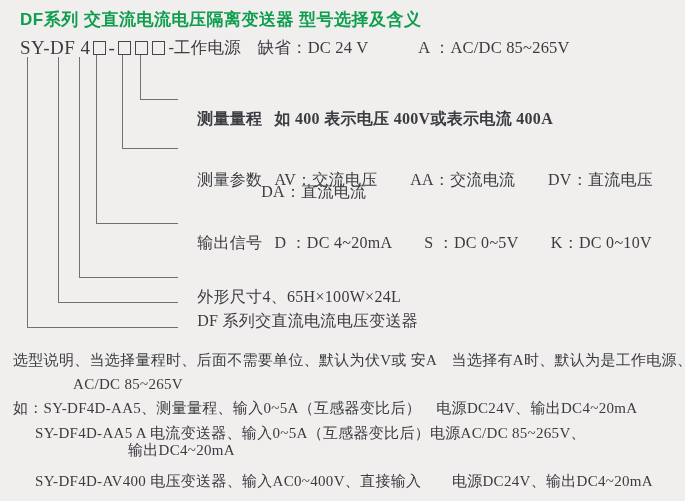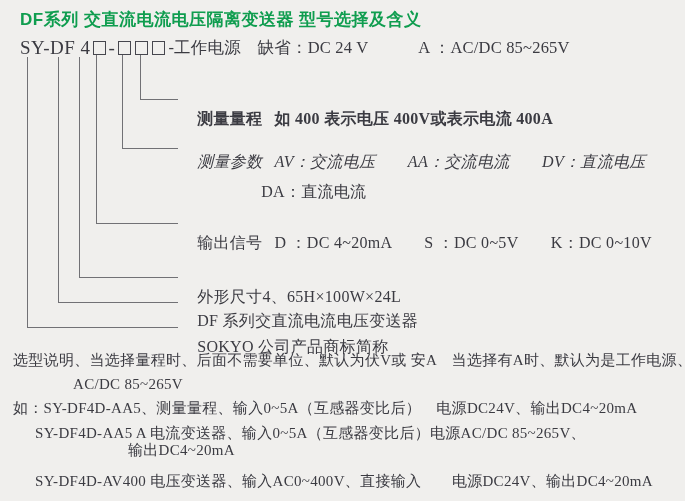--- a/index.html
+++ b/index.html
@@ -81,42 +81,39 @@
   <div class="hl" style="left:96px;top:223px;width:82px;"></div>
   <div class="vl" style="left:122px;top:55px;height:93px;"></div>
   <div class="hl" style="left:122px;top:148px;width:56px;"></div>
   <div class="vl" style="left:140px;top:55px;height:44px;"></div>
   <div class="hl" style="left:140px;top:99px;width:38px;"></div>
 
   <div class="row t" style="top:90px;font-weight:bold;">
     <span class="lbl">测量量程</span><span>如 400 表示电压 400V或表示电流 400A</span>
   </div>
 
-  <div class="row t" style="top:133px;font-style:italic;">
+  <div class="row t" style="top:151px;">
     <span class="lbl">测量参数</span><span>AV：交流电压　　AA：交流电流　　DV：直流电压</span>
   </div>
   <div class="row t" style="top:163px;left:244px;">
     <span>DA：直流电流</span>
   </div>
 
   <div class="row t" style="top:214px;">
     <span class="lbl">输出信号</span><span>D ：DC 4~20mA　　S ：DC 0~5V　　K：DC 0~10V</span>
   </div>
 
   <div class="row t" style="top:268px;">
     <span>外形尺寸4、65H×100W×24L</span>
   </div>
 
   <div class="row t" style="top:292px;">
     <span>DF 系列交直流电流电压变送器</span>
   </div>
 
-  <div class="row t" style="top:318px;">
-    <span>SOKYO 公司产品商标简称</span>
-  </div>
 
   <div class="note t" style="left:13px;top:351px;">选型说明、当选择量程时、后面不需要单位、默认为伏V或 安A　当选择有A时、默认为是工作电源、</div>
   <div class="note t" style="left:73px;top:375px;text-align:right;">AC/DC 85~265V</div>
   <div class="note t" style="left:13px;top:399px;">如：SY-DF4D-AA5、测量量程、输入0~5A（互感器变比后）　电源DC24V、输出DC4~20mA</div>
   <div class="note t" style="left:35px;top:424px;">SY-DF4D-AA5 A 电流变送器、输入0~5A（互感器变比后）电源AC/DC 85~265V、</div>
   <div class="note t" style="left:128px;top:441px;text-align:center;">输出DC4~20mA</div>
   <div class="note t" style="left:35px;top:472px;">SY-DF4D-AV400 电压变送器、输入AC0~400V、直接输入　　电源DC24V、输出DC4~20mA</div>
 
 </div>
 

